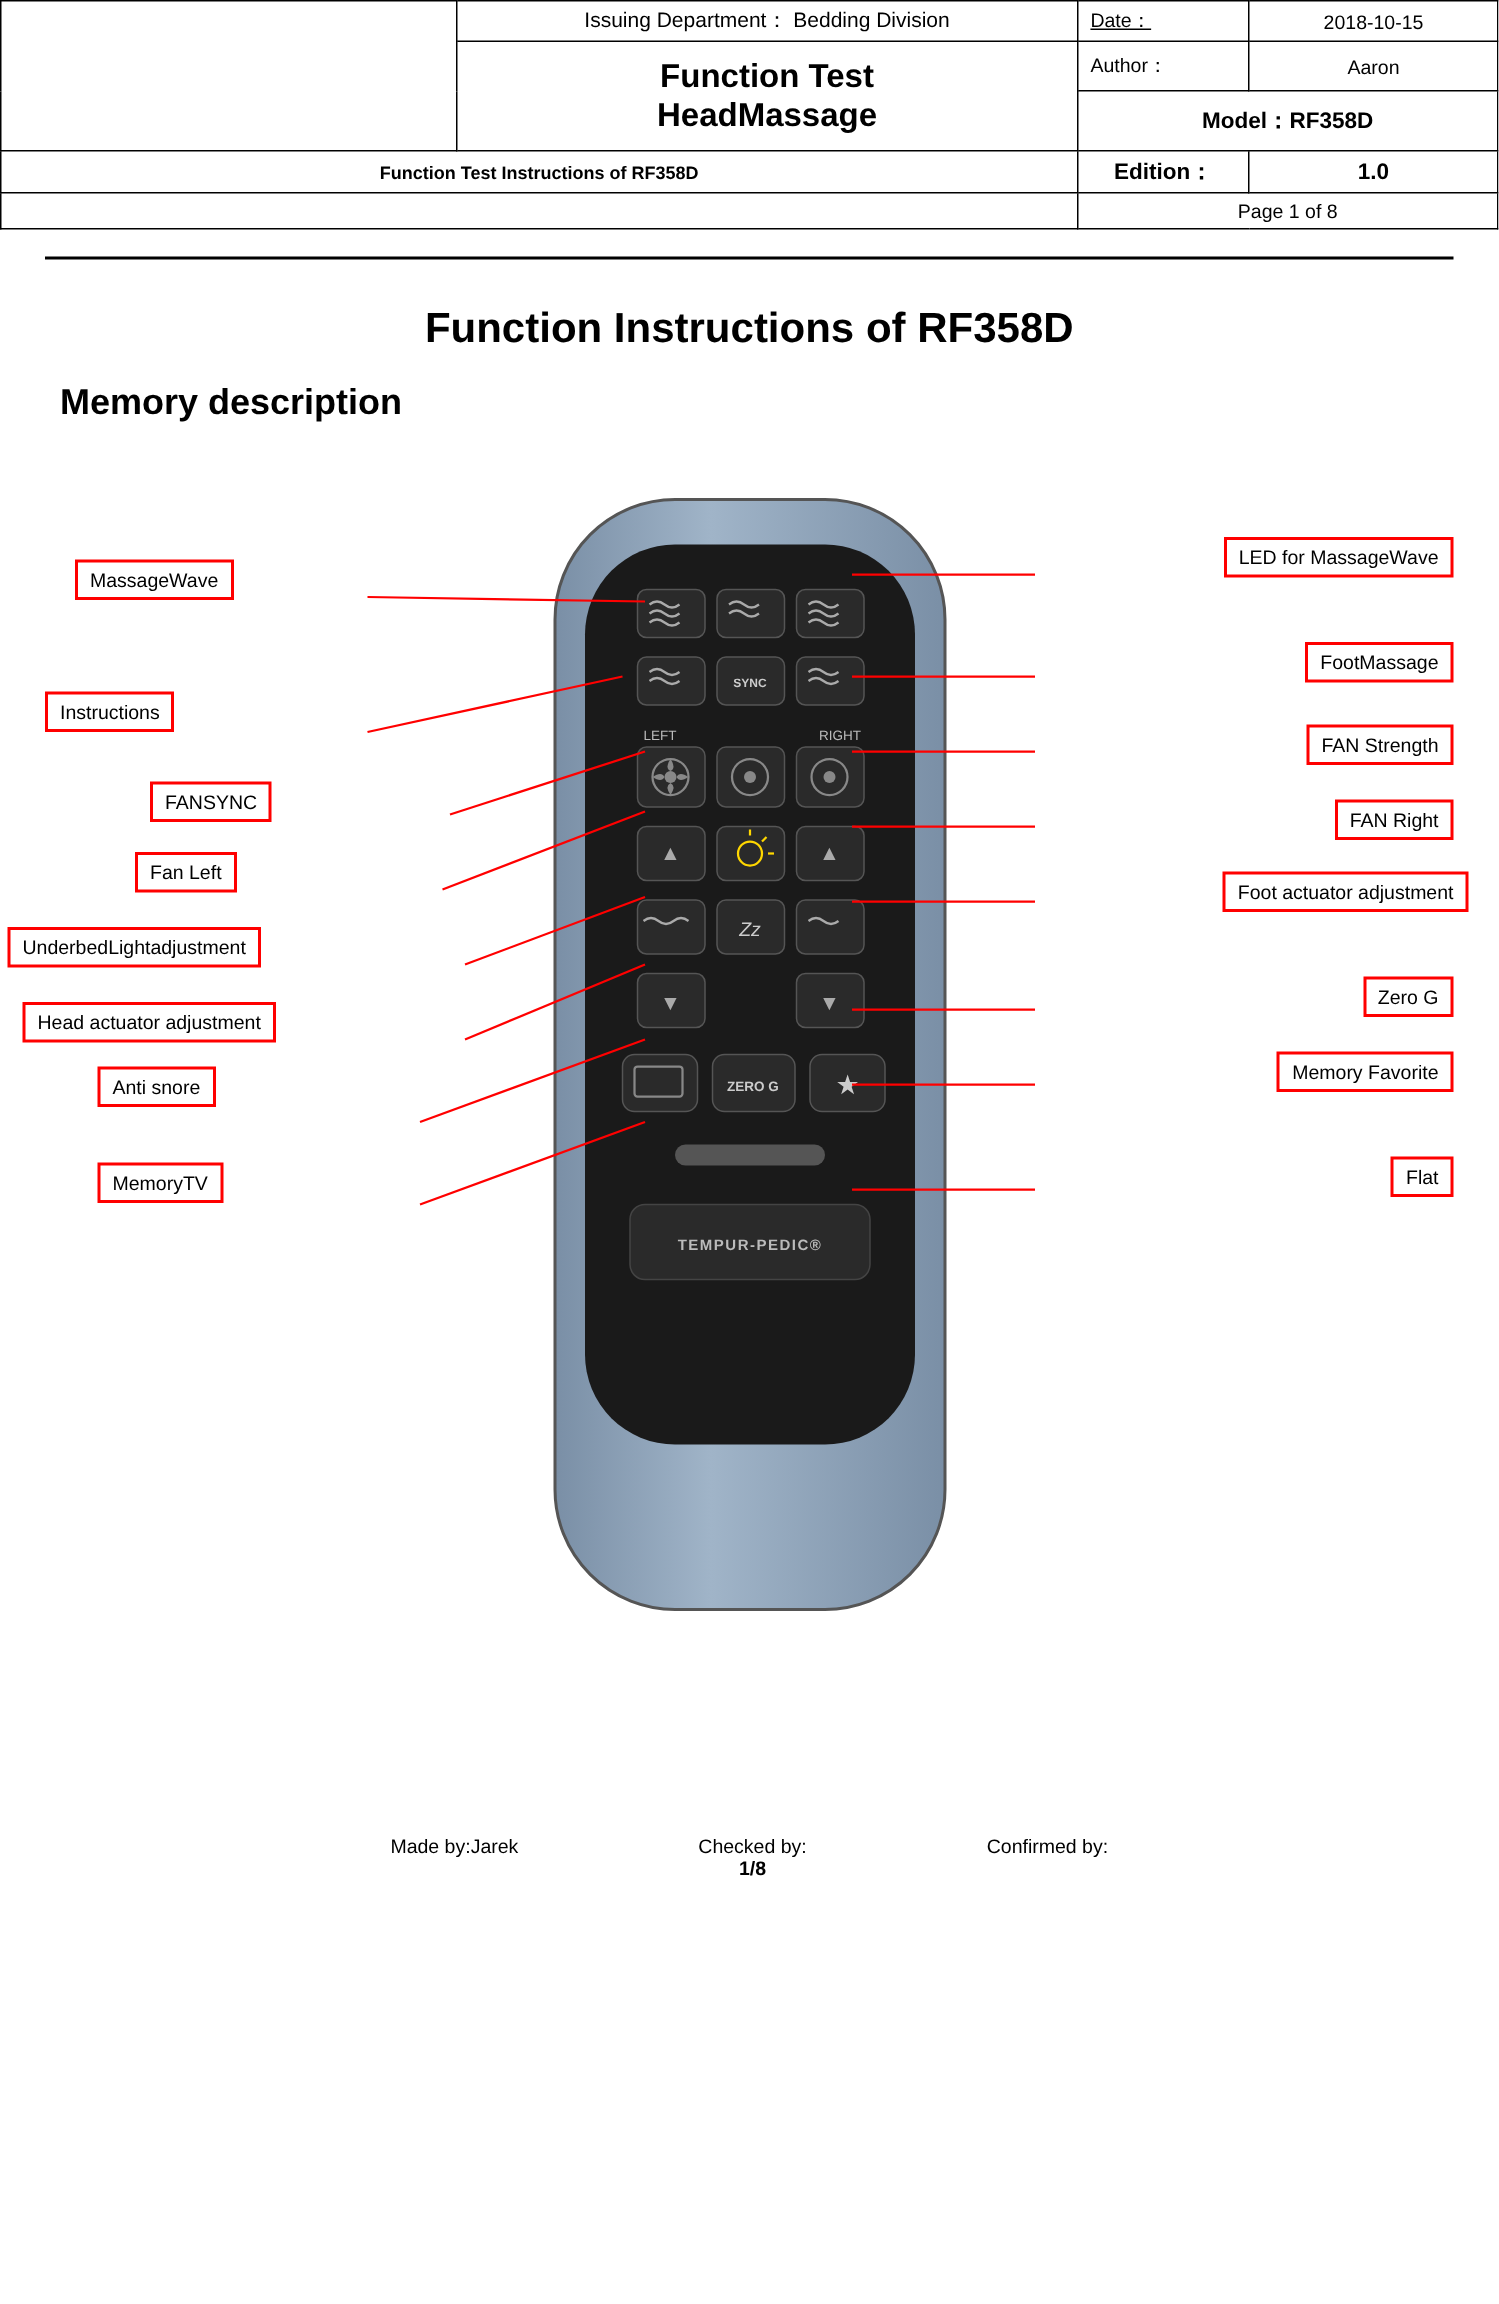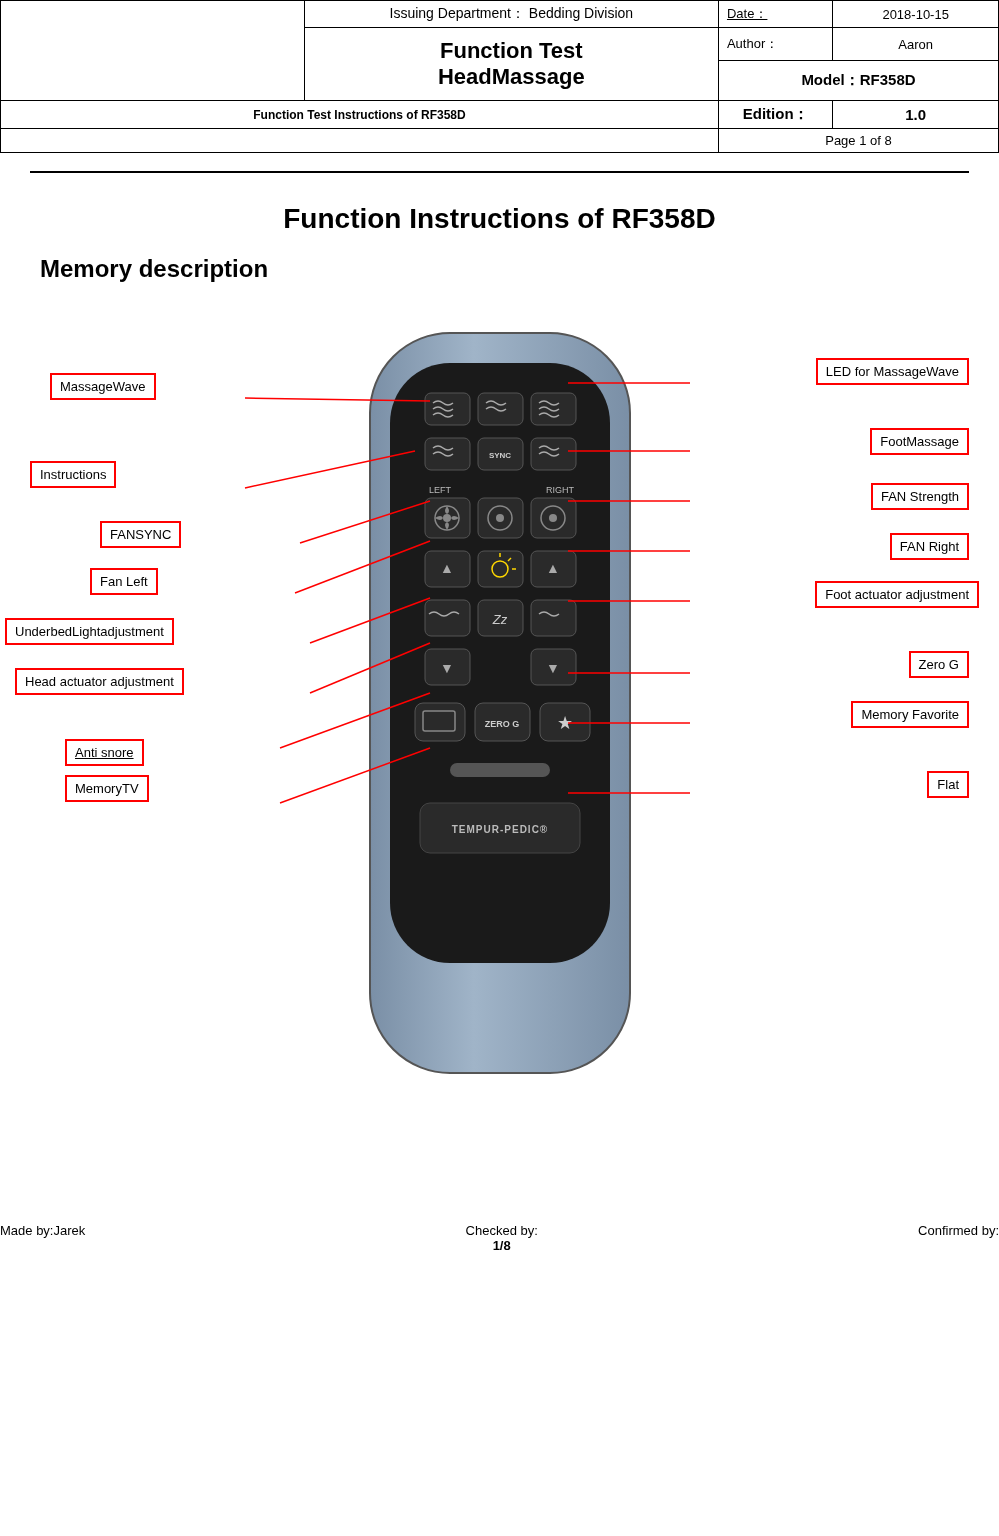--- a/index.html
+++ b/index.html
@@ -300,36 +300,36 @@
 
     <line x1="568" y1="490" x2="690" y2="490" stroke="red" stroke-width="1.5"></line>
   </svg>
 
   <div class="label-box" style="left:50px; top:70px;">MassageWave</div>
   <div class="label-box" style="left:30px; top:158px;">Instructions</div>
   <div class="label-box" style="left:100px; top:218px;">FANSYNC</div>
   <div class="label-box" style="left:90px; top:265px;">Fan Left</div>
   <div class="label-box" style="left:5px; top:315px;">UnderbedLightadjustment</div>
   <div class="label-box" style="left:15px; top:365px;">Head actuator adjustment</div>
-  <div class="label-box" style="left:65px; top:436px;text-decoration:underline;">Anti snore</div>
+  <div class="label-box" style="left:65px; top:408px;">Anti snore</div>
   <div class="label-box" style="left:65px; top:472px;">MemoryTV</div>
 
   <div class="label-box" style="right:30px; top:55px;">LED for MassageWave</div>
   <div class="label-box" style="right:30px; top:125px;">FootMassage</div>
   <div class="label-box" style="right:30px; top:180px;">FAN Strength</div>
   <div class="label-box" style="right:30px; top:230px;">FAN Right</div>
   <div class="label-box" style="right:20px; top:278px;">Foot actuator adjustment</div>
   <div class="label-box" style="right:30px; top:348px;">Zero G</div>
   <div class="label-box" style="right:30px; top:398px;">Memory Favorite</div>
   <div class="label-box" style="right:30px; top:468px;">Flat</div>
 
 </div>
 
 <div style="position:relative; width:100%; margin-top:20px;">
-  <div style="display:flex; justify-content:space-between; gap:84px; font-size:13px; padding-bottom:30px;">
+  <div style="display:flex; justify-content:center; gap:120px; font-size:13px; padding-bottom:30px;">
     <div>
       <span>Made by:</span><span>Jarek</span>
     </div>
     <div style="text-align:center;">
       <span>Checked by:</span><br>
       <strong>1/8</strong>
     </div>
     <div>
       <span>Confirmed by:</span>
     </div>

